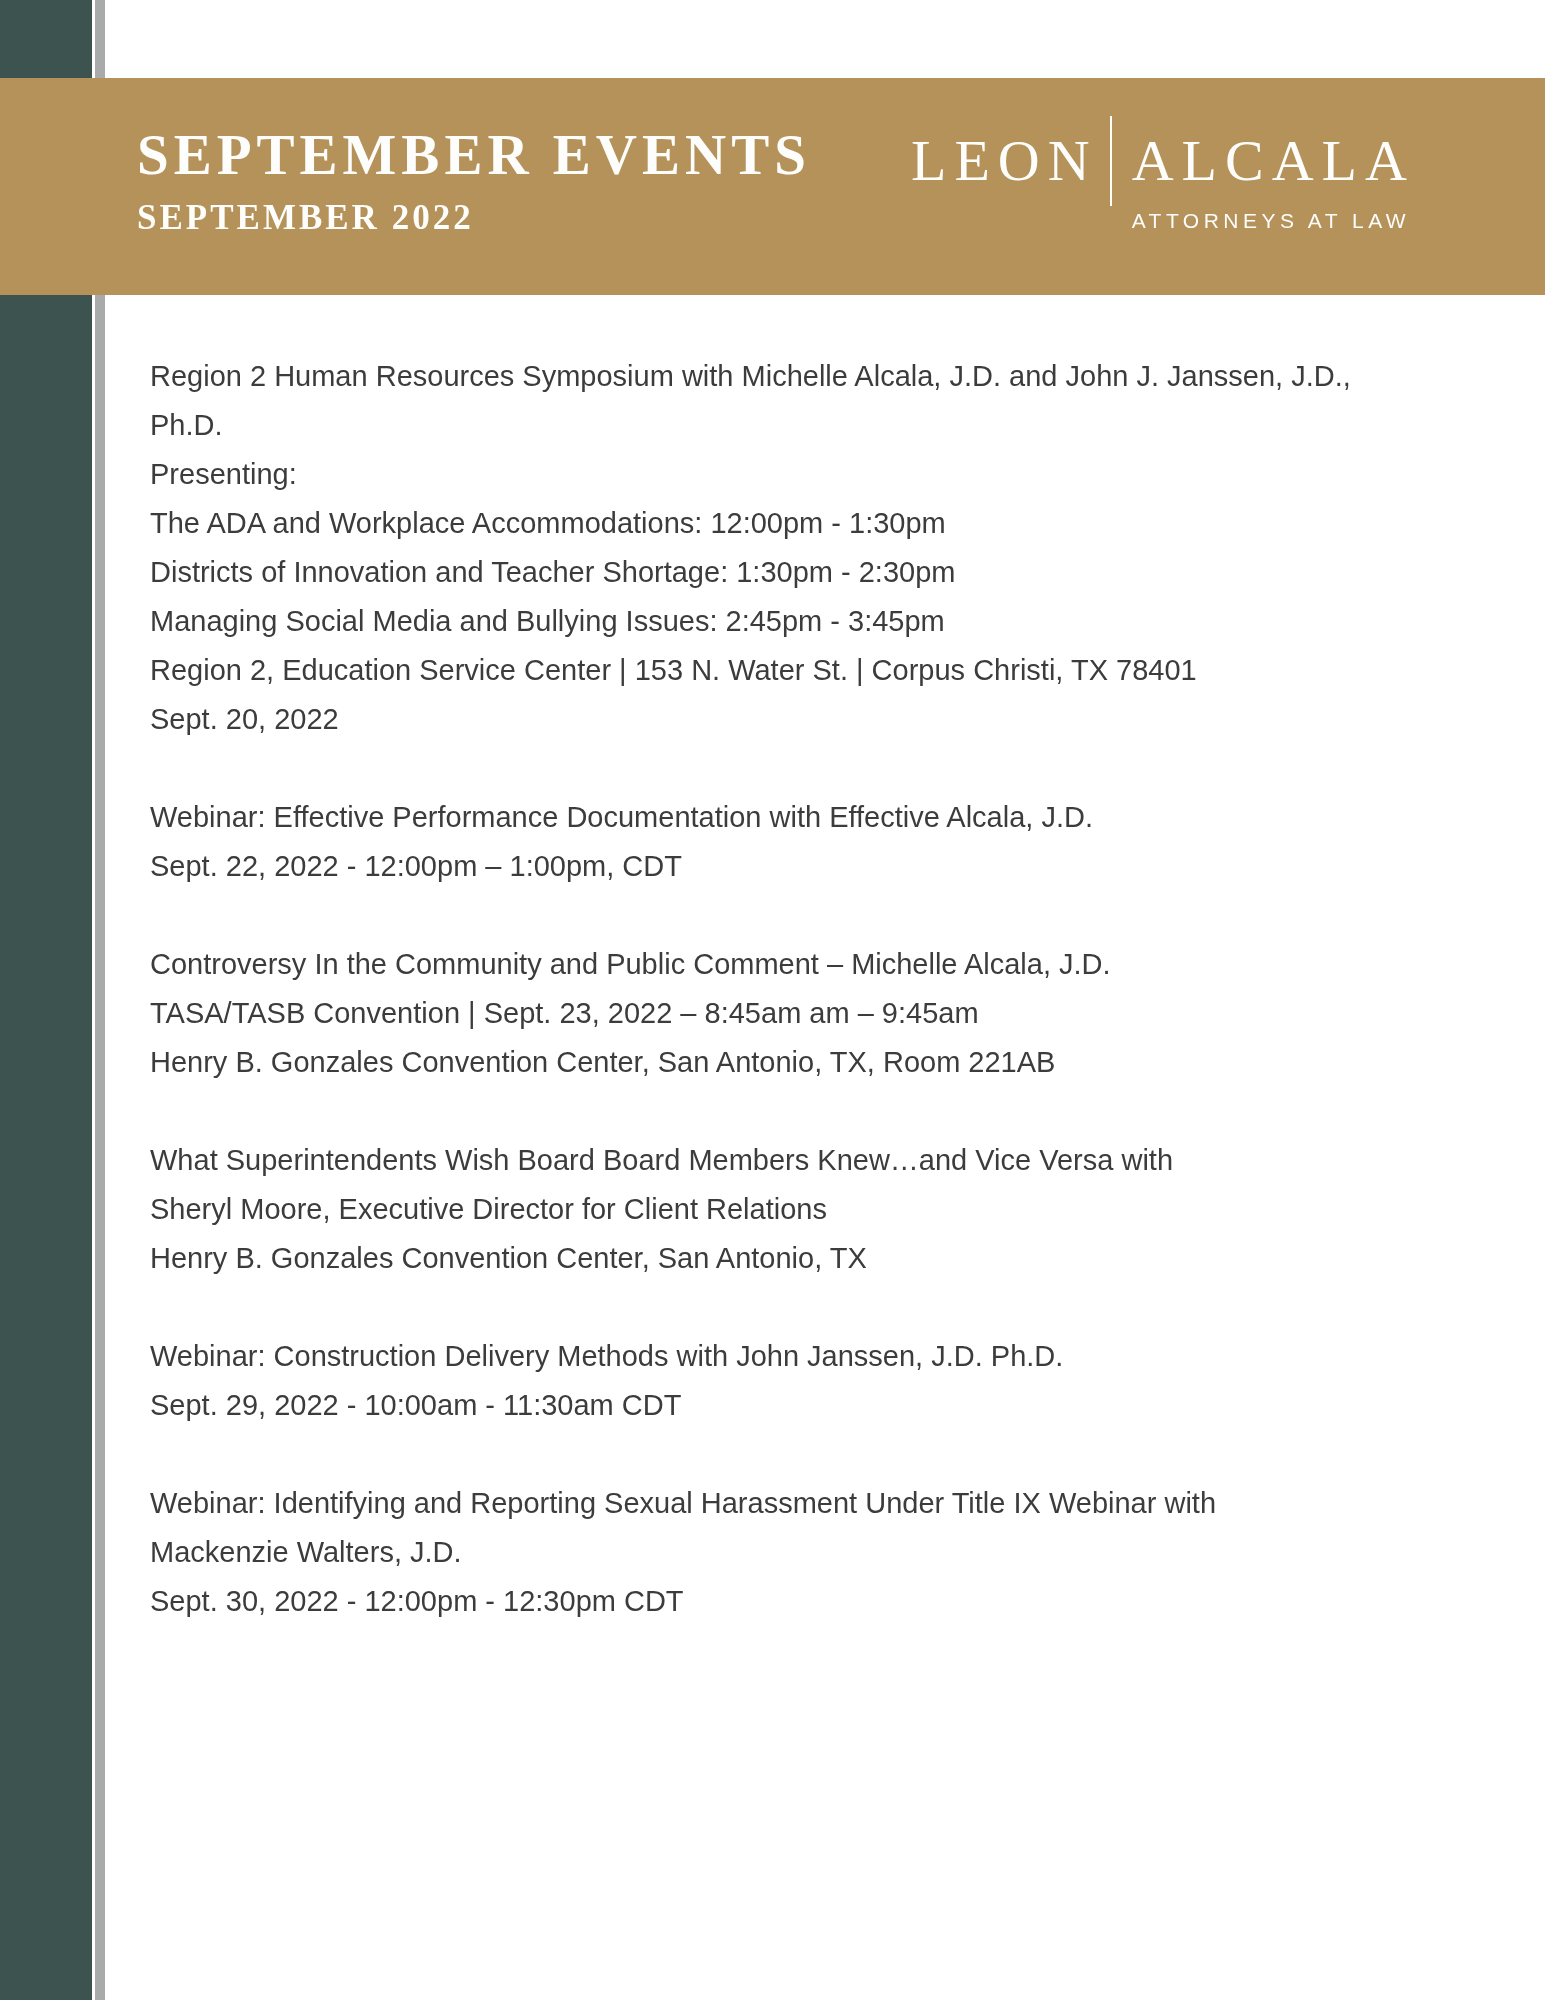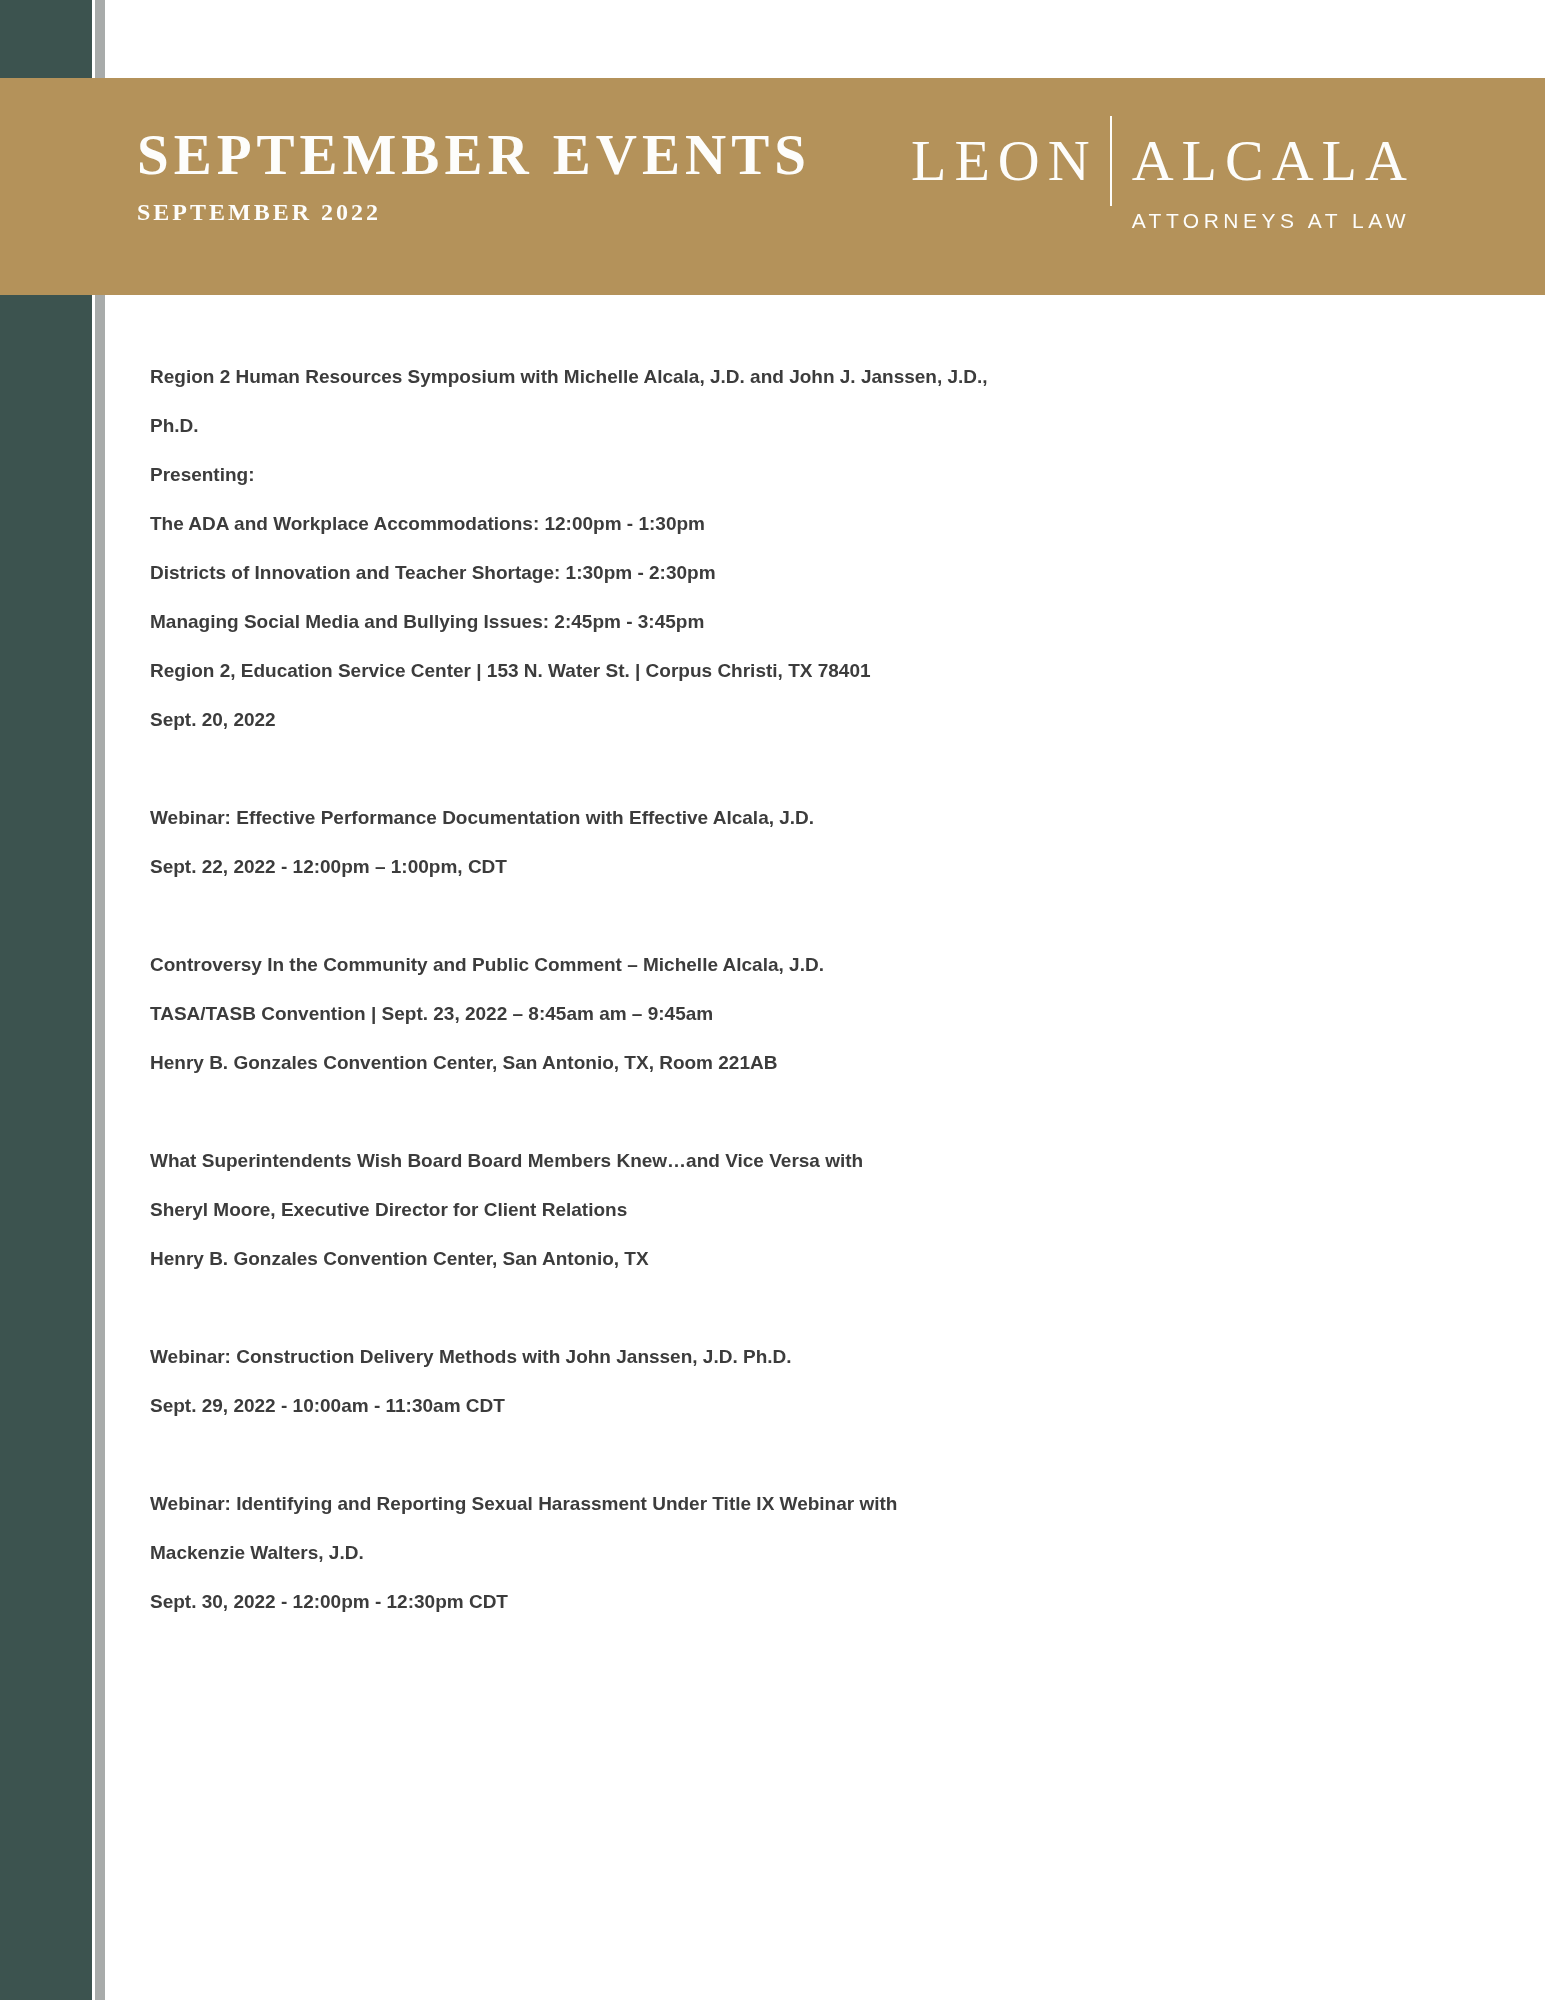--- a/index.html
+++ b/index.html
@@ -32,21 +32,21 @@
     font-weight: 700;
     font-size: 57px; line-height: 1;
     letter-spacing: 5px;
     color: var(--white_text, #fdfdfb);
     white-space: nowrap;
   }
   .band-subtitle {
     position: absolute; left: 137px; top: 122px;
     font-family: "Liberation Serif", serif;
     font-weight: 700;
-    font-size: 24px; line-height: 1;
+    font-size: 35px; line-height: 1;
     letter-spacing: 3px;
     color: var(--white_text, #fdfdfb);
     white-space: nowrap;
   }
   .logo {
     position: absolute; left: 903px; top: 38px;
     display: flex; align-items: flex-start;
     color: var(--white_text, #fdfdfb);
     margin-left: 8px;
   }
@@ -68,22 +68,22 @@
     font-size: 21px; line-height: 1;
     font-weight: 300;
     letter-spacing: 4.5px;
     margin-top: 4px;
     white-space: nowrap;
   }
   .events-column {
     position: absolute; left: 150px; top: 352px;
     width: 1340px;
     color: var(--text, #3c3c3c);
-    font-size: 19px; line-height: 49px;
-    font-weight: 700;
+    font-size: 29px; line-height: 49px;
+    font-weight: 400;
     z-index: 3;
   }
   .event-block { margin: 0 0 49px 0; }
   .event-line { white-space: nowrap; }
 </style>
 </head>
 <body>
 
 <div class="teal-bar"></div>
 <div class="gray-bar"></div>

